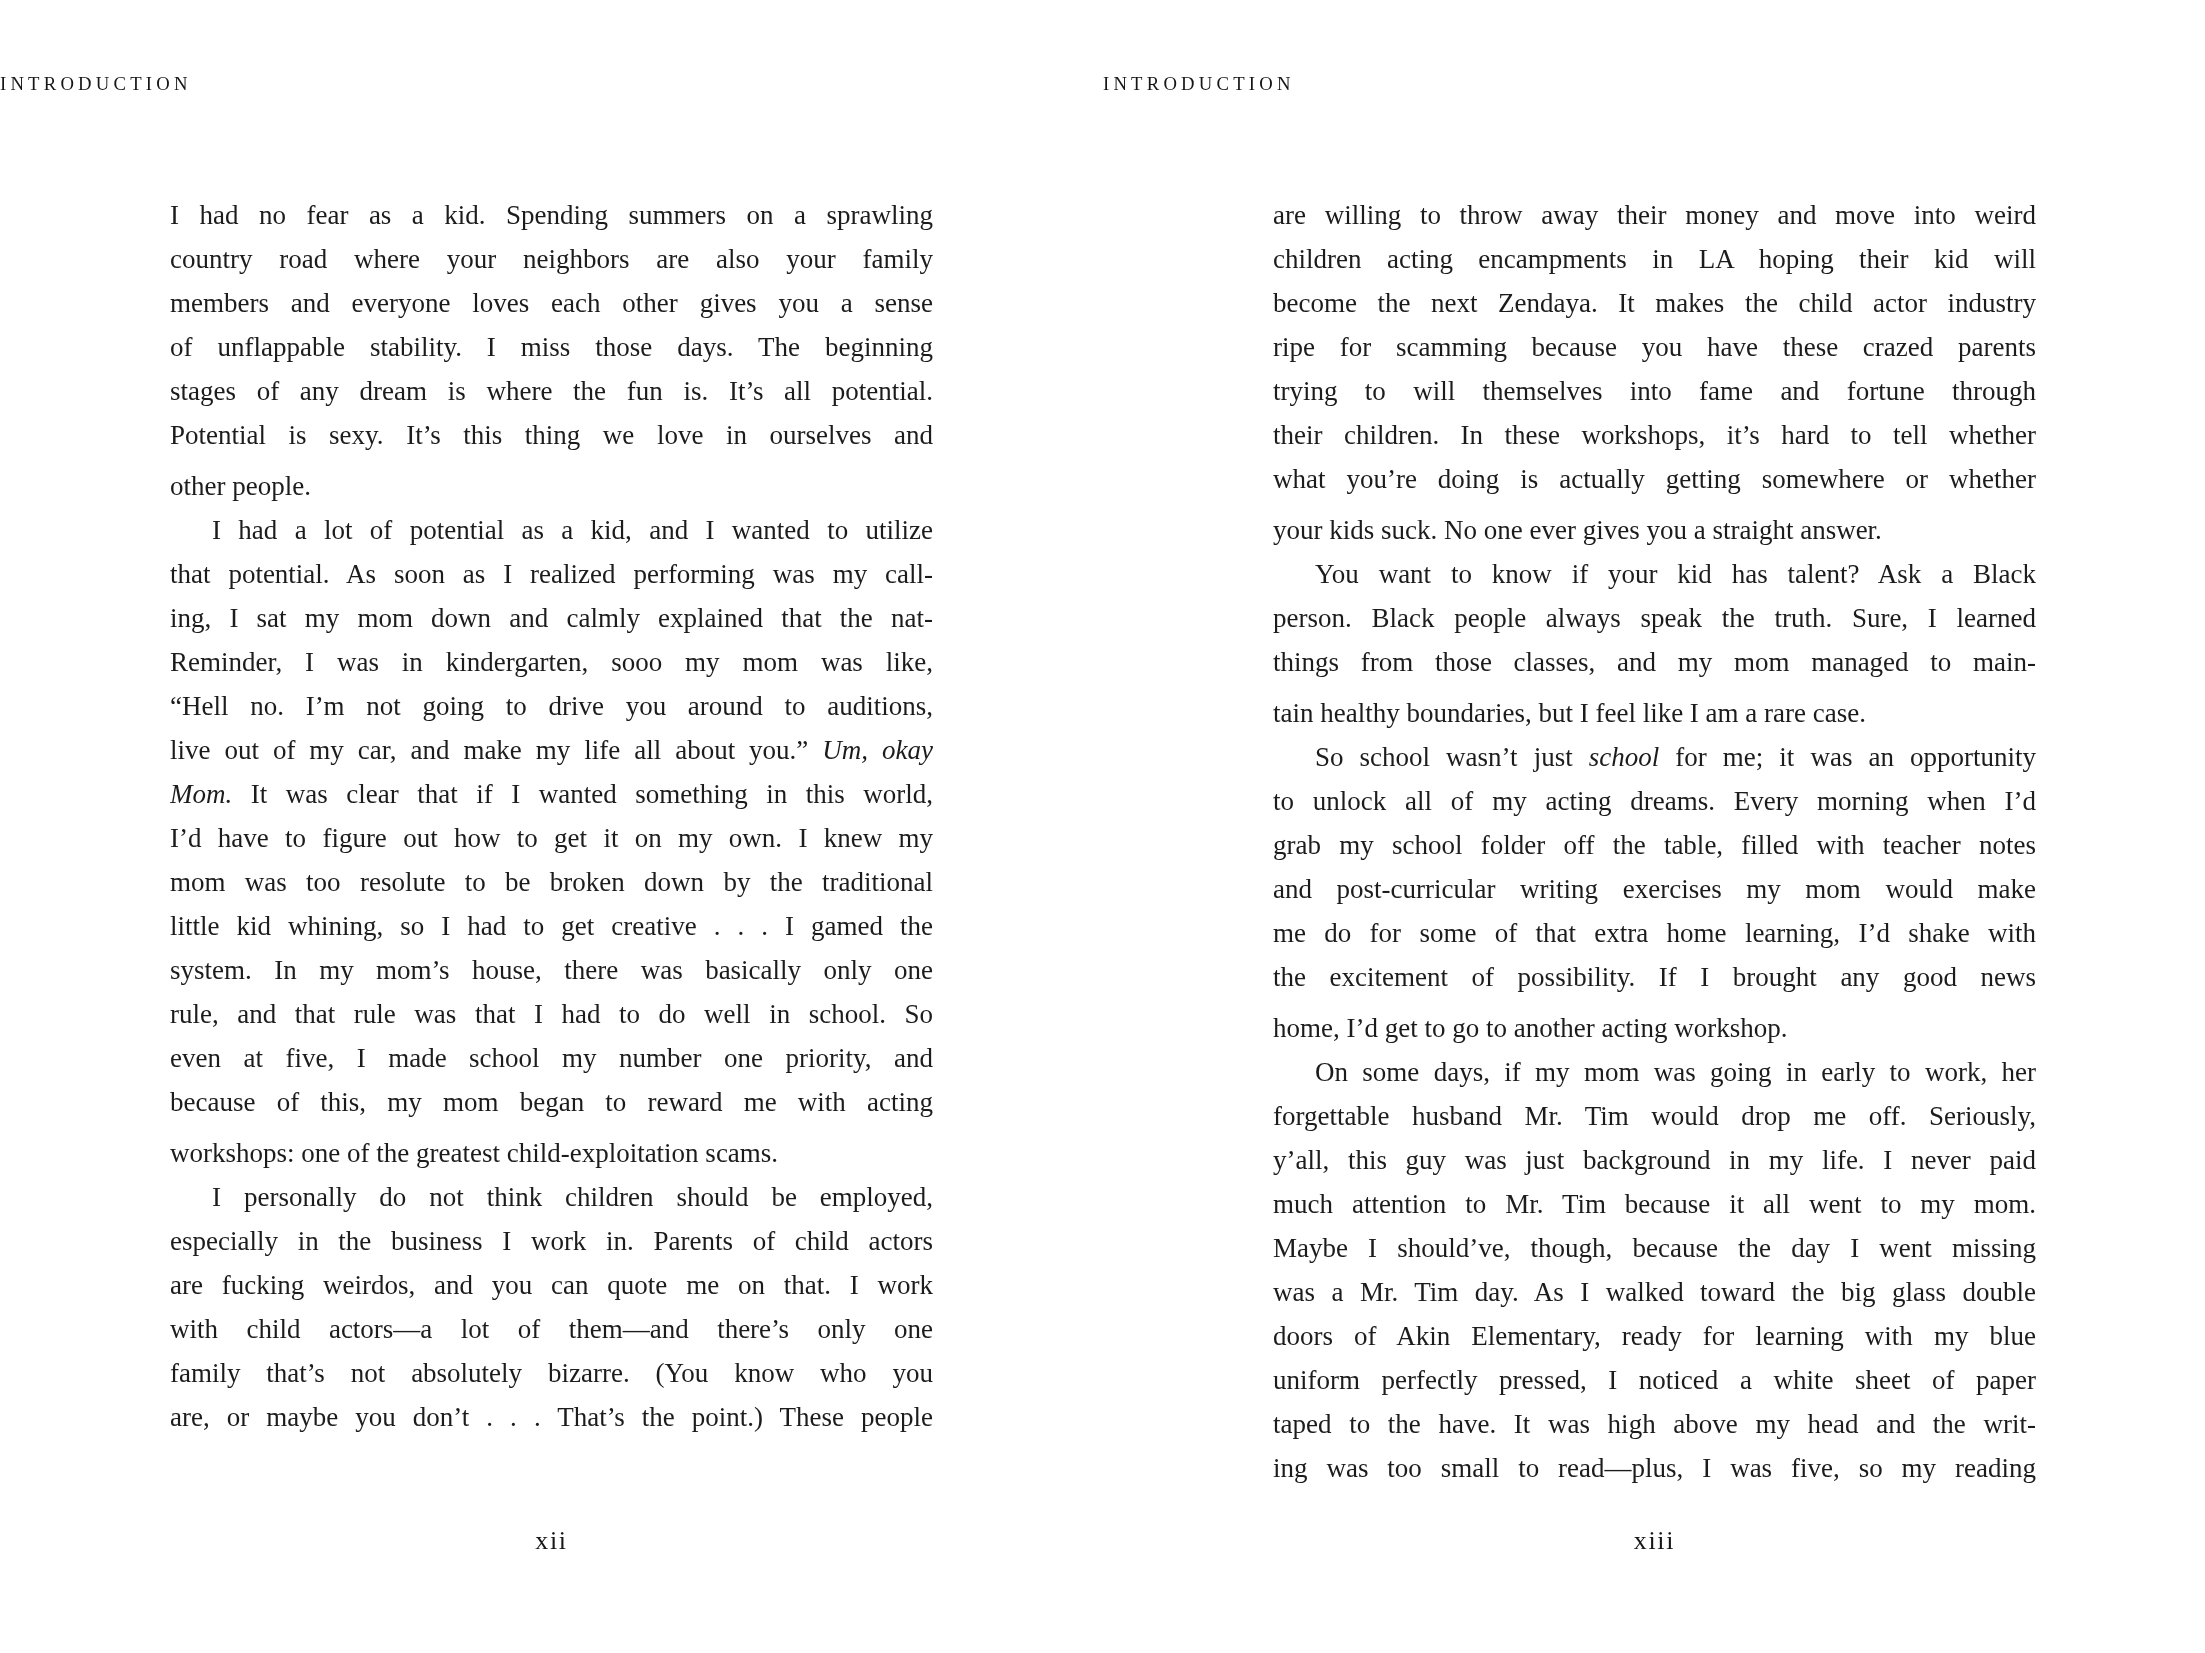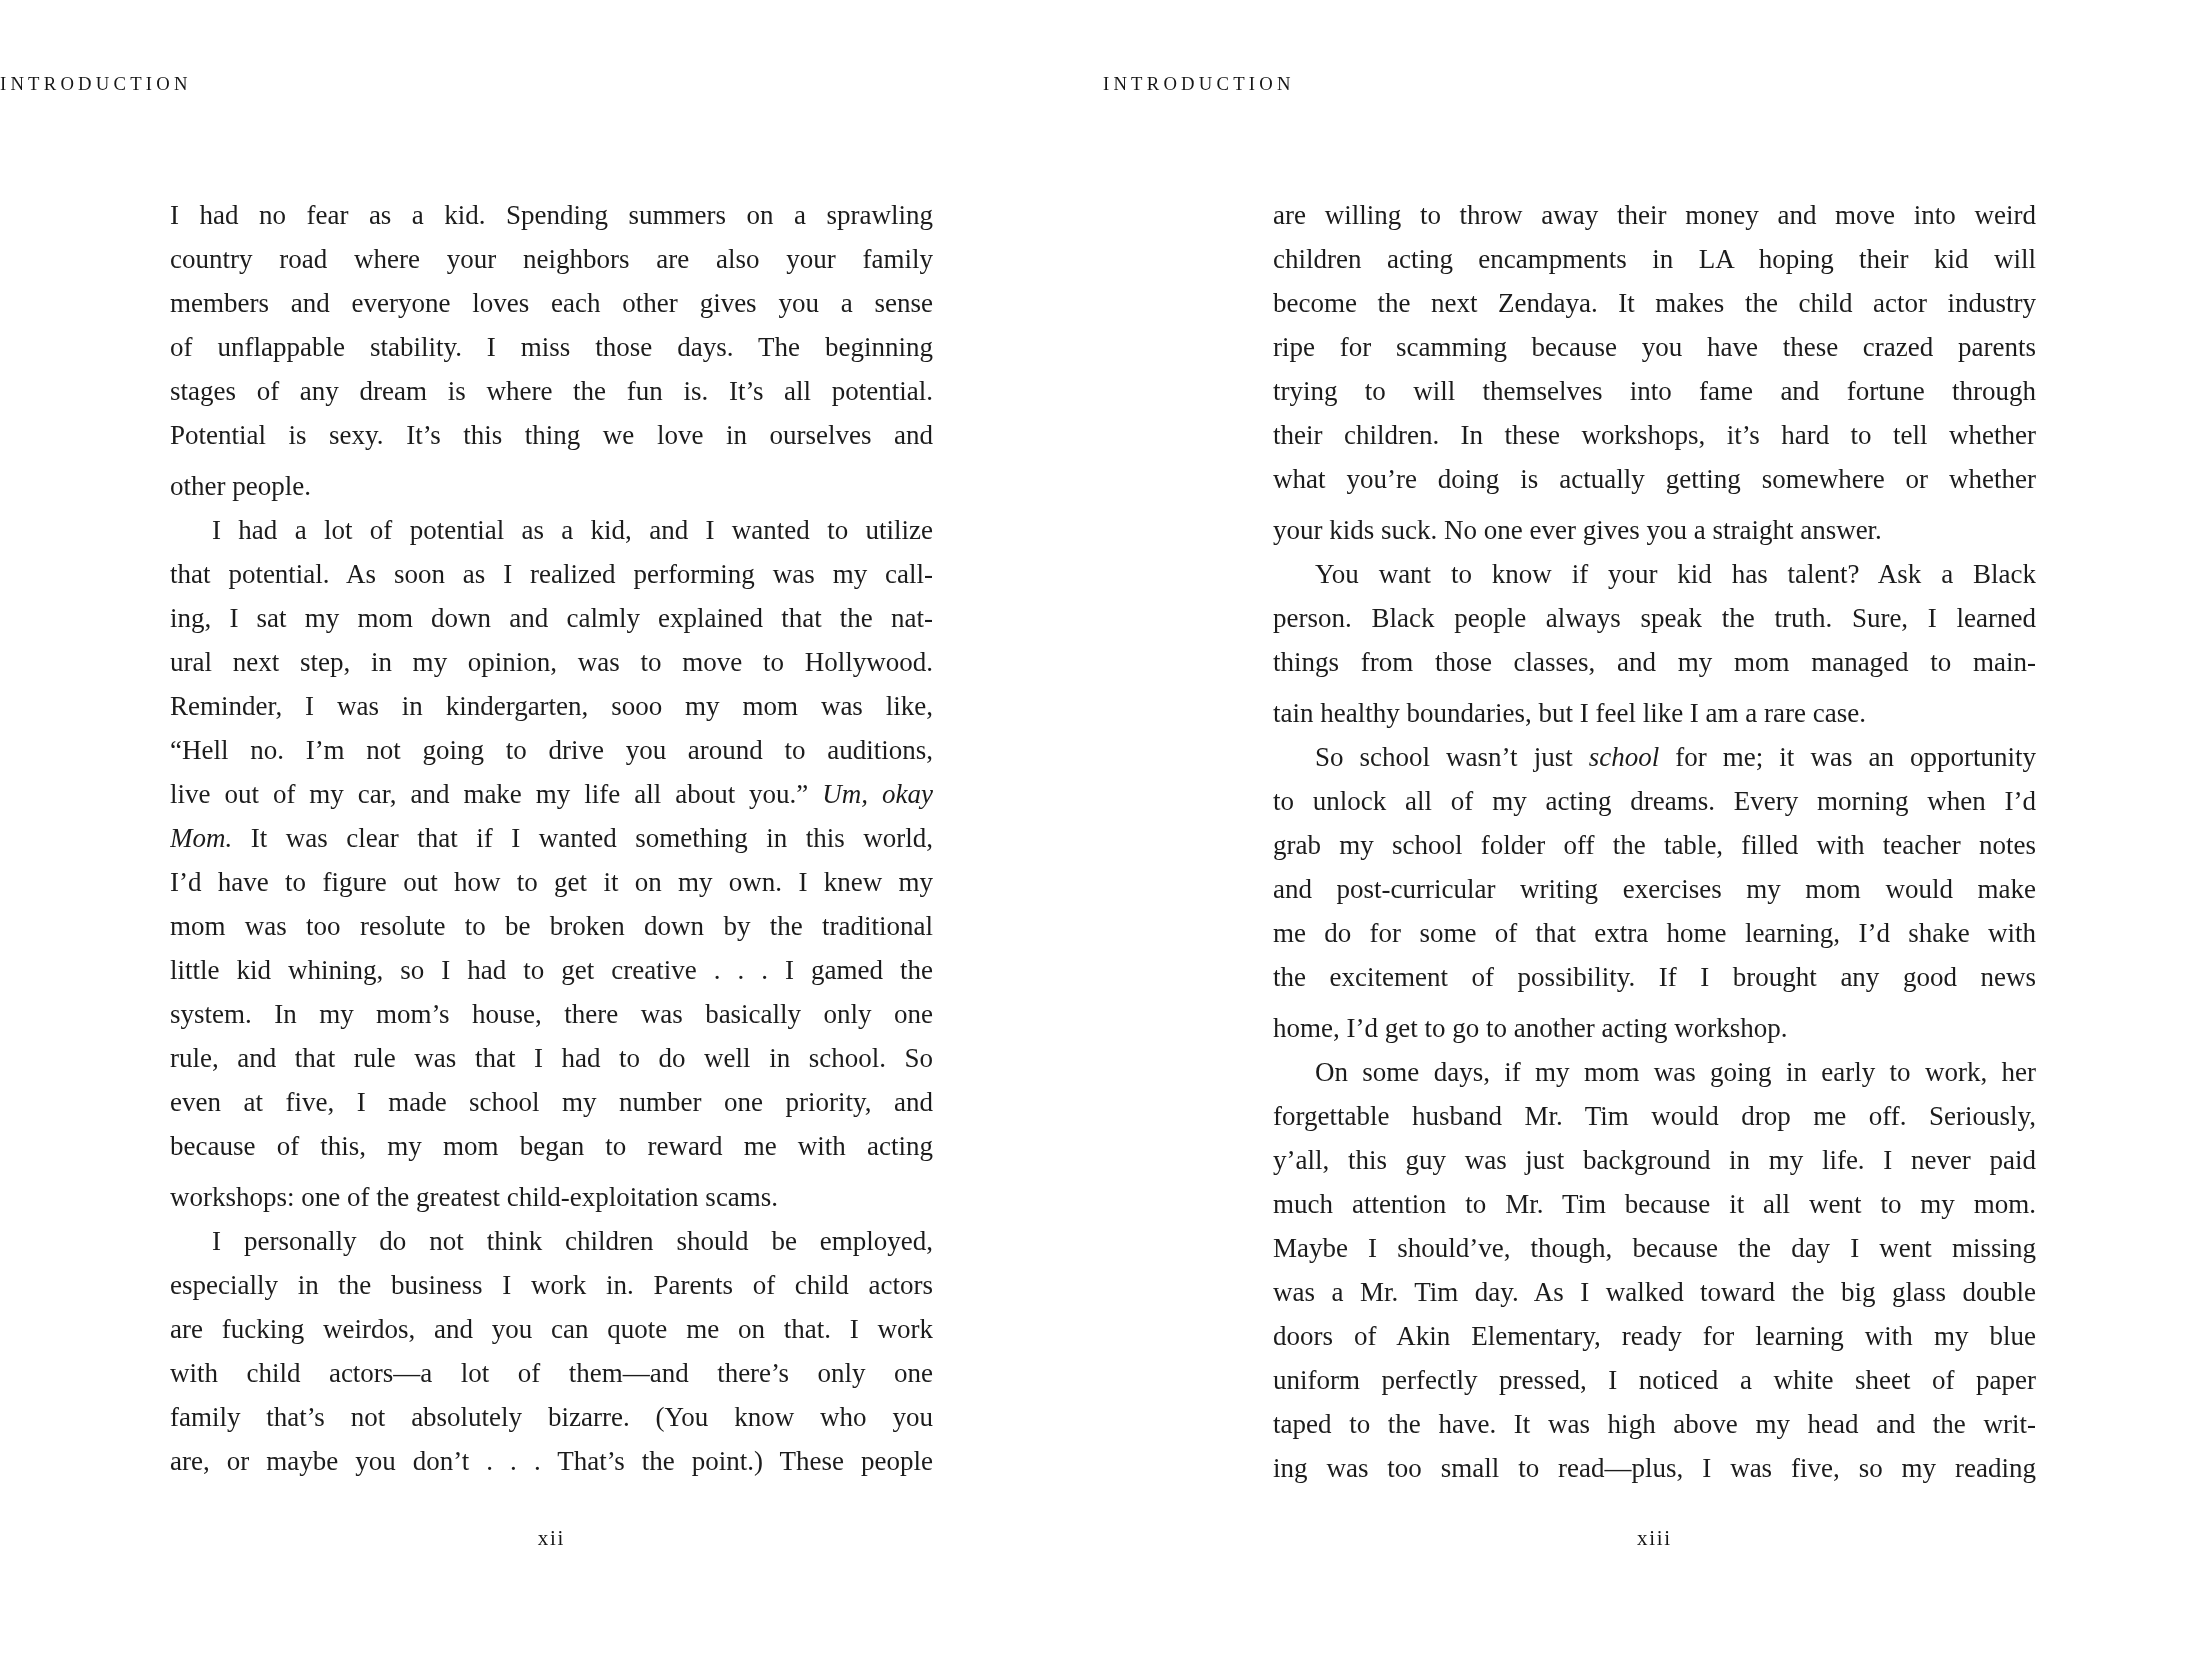--- a/index.html
+++ b/index.html
@@ -61,21 +61,21 @@
   }
   .line.plast { text-align: left; margin-top: 7px; }
   .line.indent { text-indent: 42px; }
   .it { font-style: italic; }
   .folio {
     position: absolute;
     top: 1526px;
     left: 0;
     width: 100%;
     text-align: center;
-    font-size: 21px;
+    font-size: 26px;
     letter-spacing: 1.7px;
     color: #161616;
   }
 </style>
 </head>
 <body>
 
 <div class="spread">
 
   <div class="page left">
@@ -84,21 +84,20 @@
         <div class="line"><span>I had no fear as a kid. Spending summers on a sprawling</span></div>
         <div class="line"><span>country road where your neighbors are also your family</span></div>
         <div class="line"><span>members and everyone loves each other gives you a sense</span></div>
         <div class="line"><span>of unflappable stability. I miss those days. The beginning</span></div>
         <div class="line"><span>stages of any dream is where the fun is. It’s all potential.</span></div>
         <div class="line"><span>Potential is sexy. It’s this thing we love in ourselves and</span></div>
         <div class="line plast"><span>other people.</span></div>
         <div class="line indent"><span>I had a lot of potential as a kid, and I wanted to utilize</span></div>
         <div class="line"><span>that potential. As soon as I realized performing was my call-</span></div>
         <div class="line"><span>ing, I sat my mom down and calmly explained that the nat-</span></div>
-        <div class="line"><span>ural next step, in my opinion, was to move to Hollywood.</span></div>
         <div class="line"><span>Reminder, I was in kindergarten, sooo my mom was like,</span></div>
         <div class="line"><span>“Hell no. I’m not going to drive you around to auditions,</span></div>
         <div class="line"><span>live out of my car, and make my life all about you.” </span><span class="it">Um, okay</span></div>
         <div class="line"><span class="it">Mom.</span><span> It was clear that if I wanted something in this world,</span></div>
         <div class="line"><span>I’d have to figure out how to get it on my own. I knew my</span></div>
         <div class="line"><span>mom was too resolute to be broken down by the traditional</span></div>
         <div class="line"><span>little kid whining, so I had to get creative . . . I gamed the</span></div>
         <div class="line"><span>system. In my mom’s house, there was basically only one</span></div>
         <div class="line"><span>rule, and that rule was that I had to do well in school. So</span></div>
         <div class="line"><span>even at five, I made school my number one priority, and</span></div>

